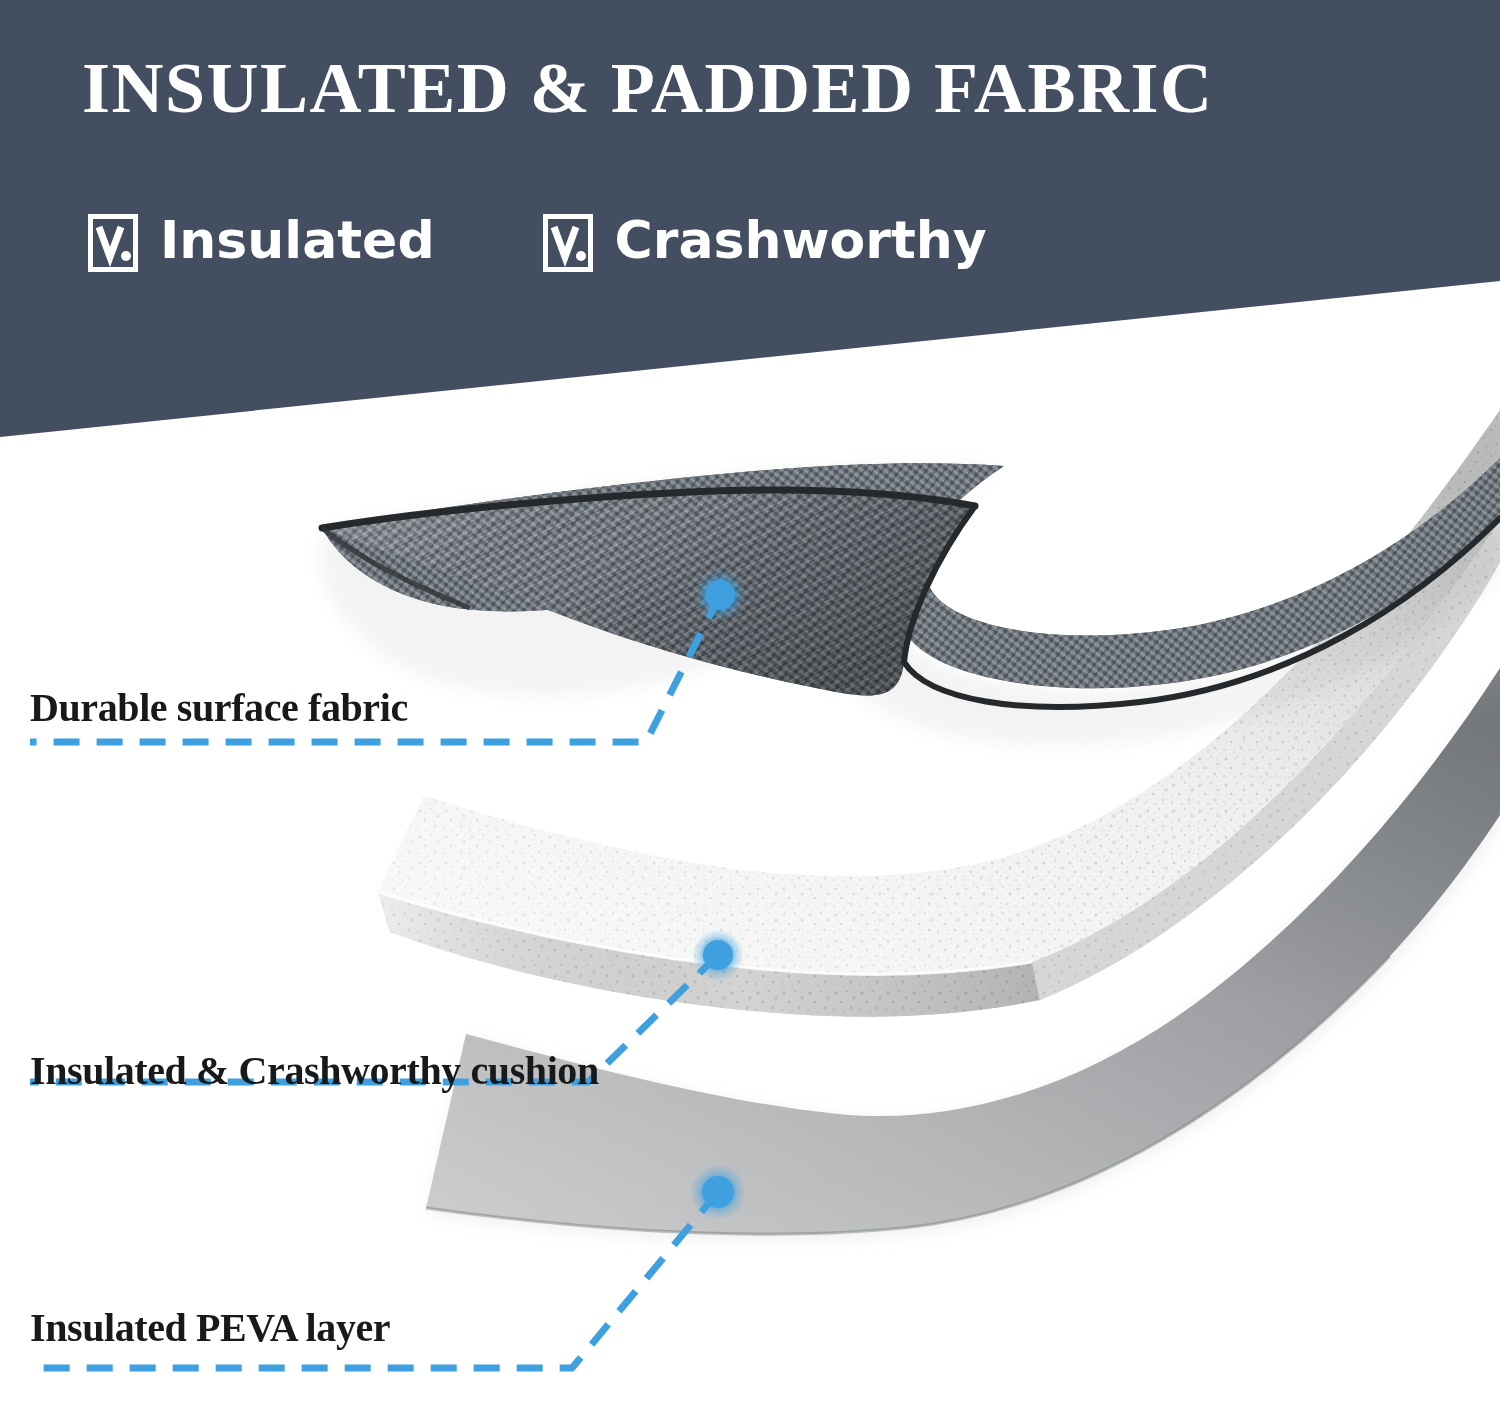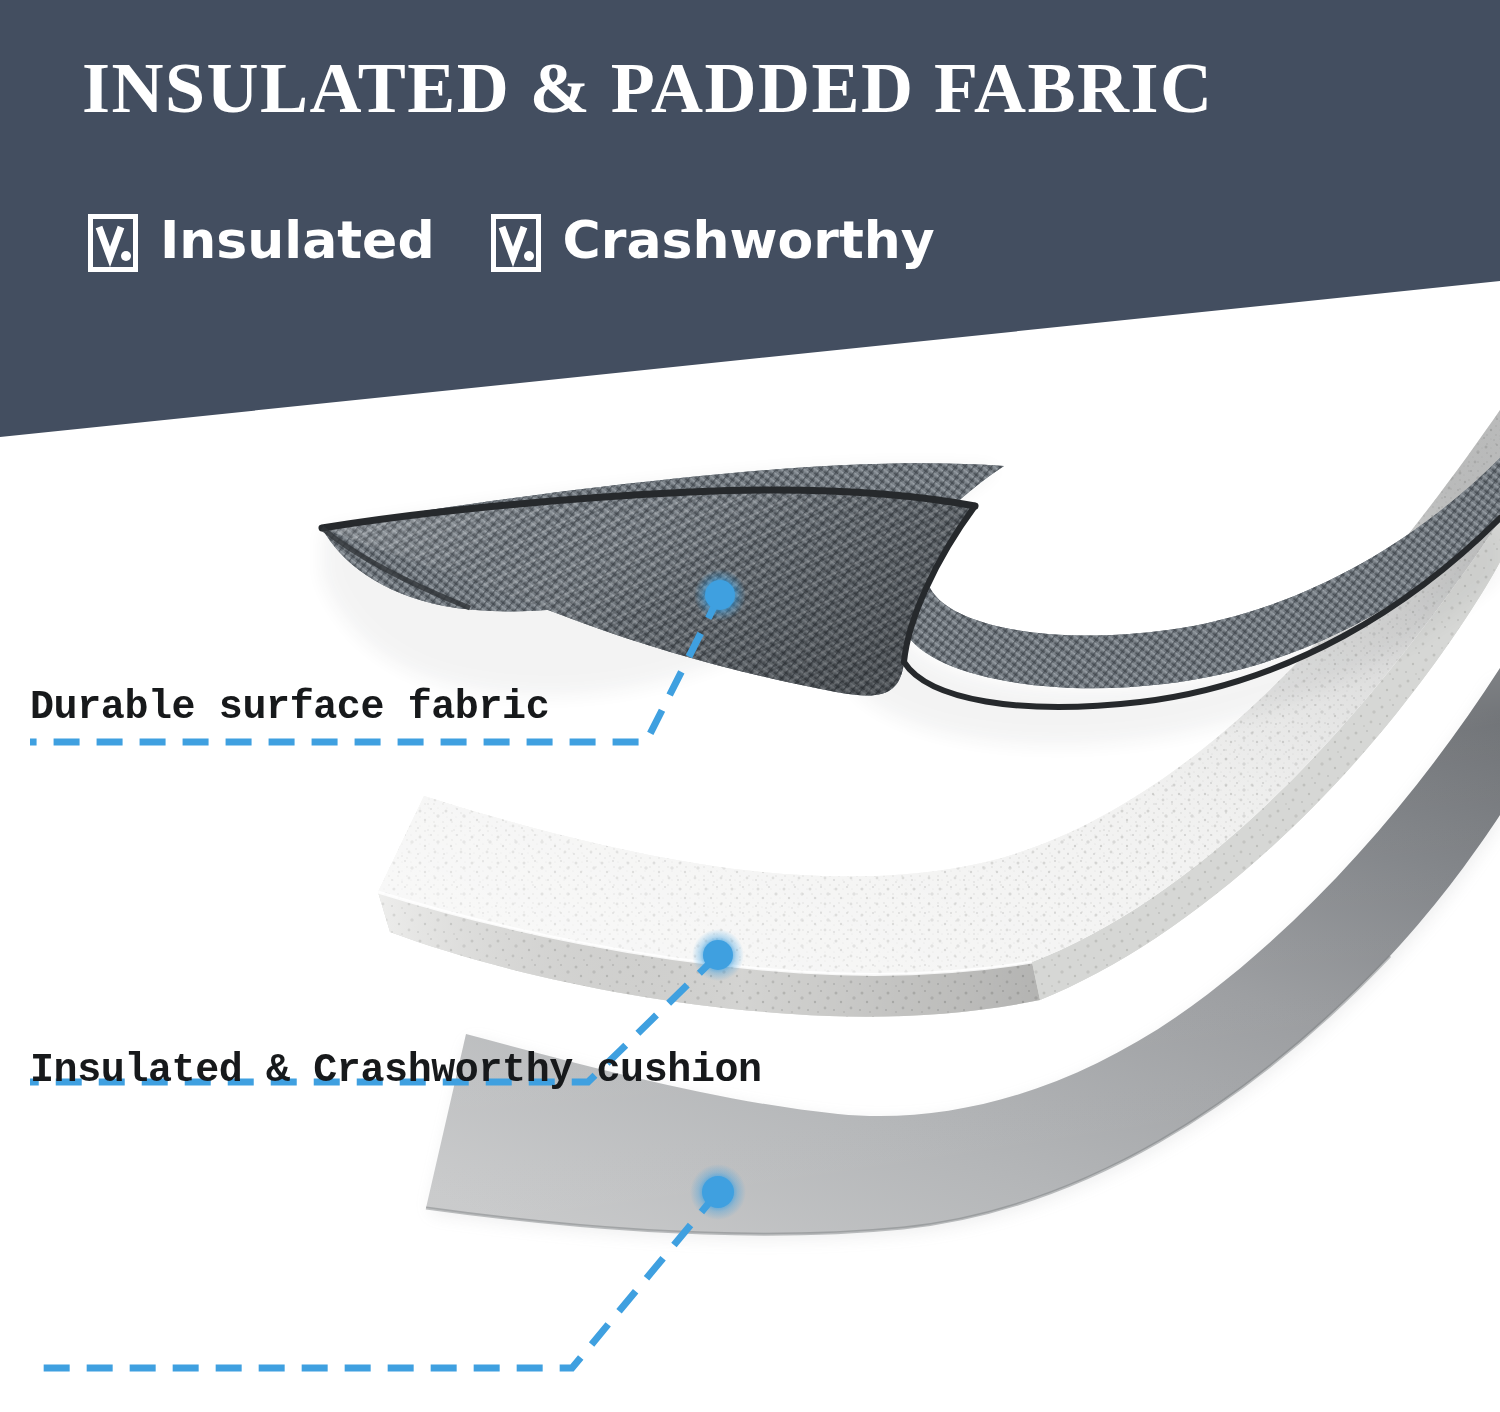--- a/index.html
+++ b/index.html
@@ -54,21 +54,21 @@
   #feature-row {
     position: absolute;
     left: 88px;
     top: 214px;
     display: flex;
     align-items: center;
   }
   .feature {
     display: flex;
   }
-  .feature + .feature { margin-left: 56px; }
+  .feature + .feature { margin-left: 108px; }
   .checkbox {
     width: 50px;
     height: 58px;
     border: 5px solid #ffffff;
     box-sizing: border-box;
     display: flex;
     align-items: flex-end;
     justify-content: center;
     flex: 0 0 auto;
   }
@@ -87,21 +87,21 @@
   #illustration {
     position: absolute;
     left: 0; top: 380px;
     width: 1500px;
     height: 1032px;
   }
 
   
   .callout-label {
     position: absolute;
-    font-family: Liberation Mono, monospace;
+    font-family: Liberation Serif, serif;
     font-weight: 700;
     font-size: 40px;
     line-height: 1;
     color: #17191b;
     white-space: nowrap;
     letter-spacing: -0.4px;
   }
   #label-fabric   { left: 30px; top: 688px; }
   #label-cushion  { left: 30px; top: 1028px; margin-top: 23px; }
   #label-peva     { left: 30px; top: 1308px; }
@@ -428,14 +428,15 @@
       <circle cx="718" cy="955" r="15" fill="#3FA0E0"></circle>
       <circle cx="718" cy="1192" r="28" fill="url(#dotGlow)"></circle>
       <circle cx="718" cy="1192" r="16" fill="#3FA0E0"></circle>
     </g>
   </svg>
 
   <div class="callout-label" id="label-fabric">Durable surface fabric</div>
 
   <div class="callout-label" id="label-cushion">Insulated &amp; Crashworthy cushion</div>
 
+  <div class="callout-label" id="label-peva">Insulated PEVA layer</div>
 
 </div>
 
 </body></html>

